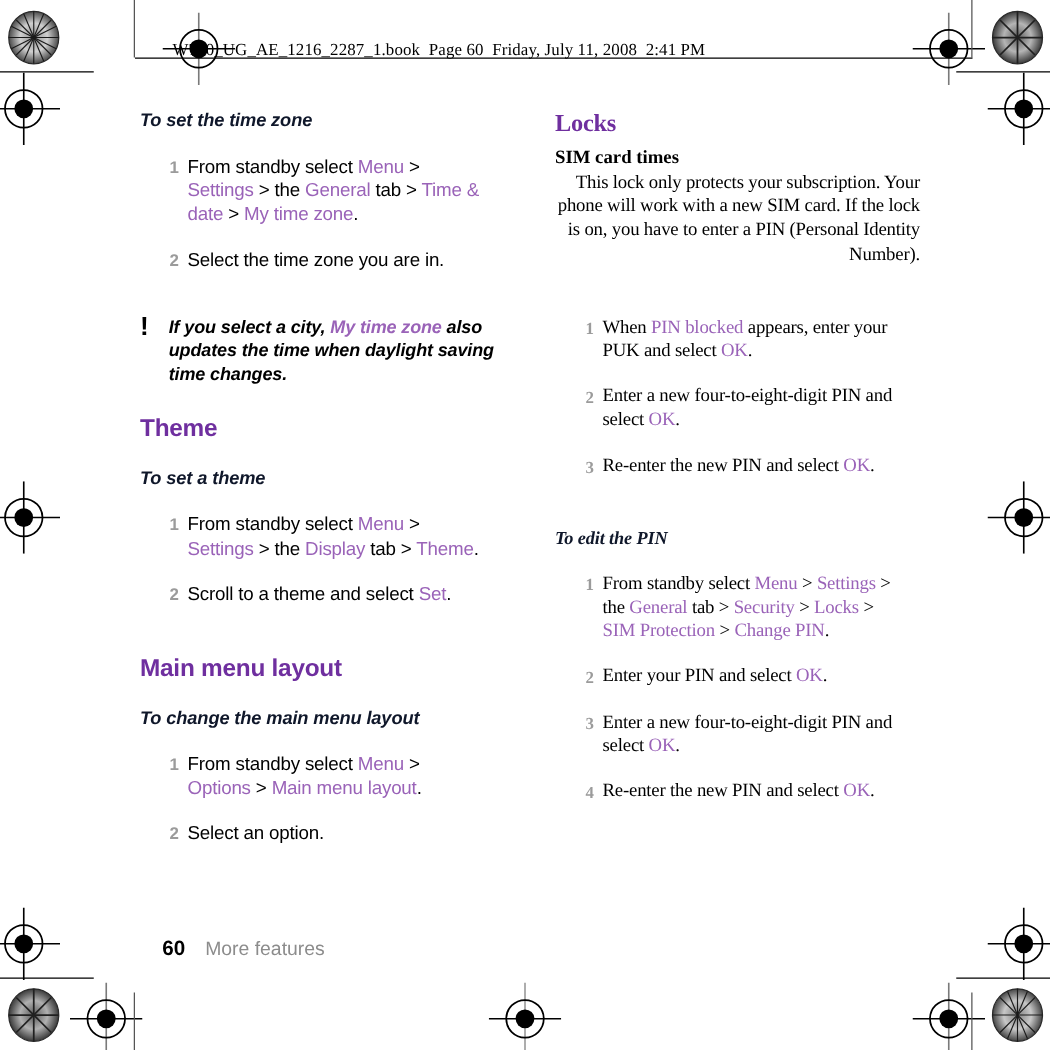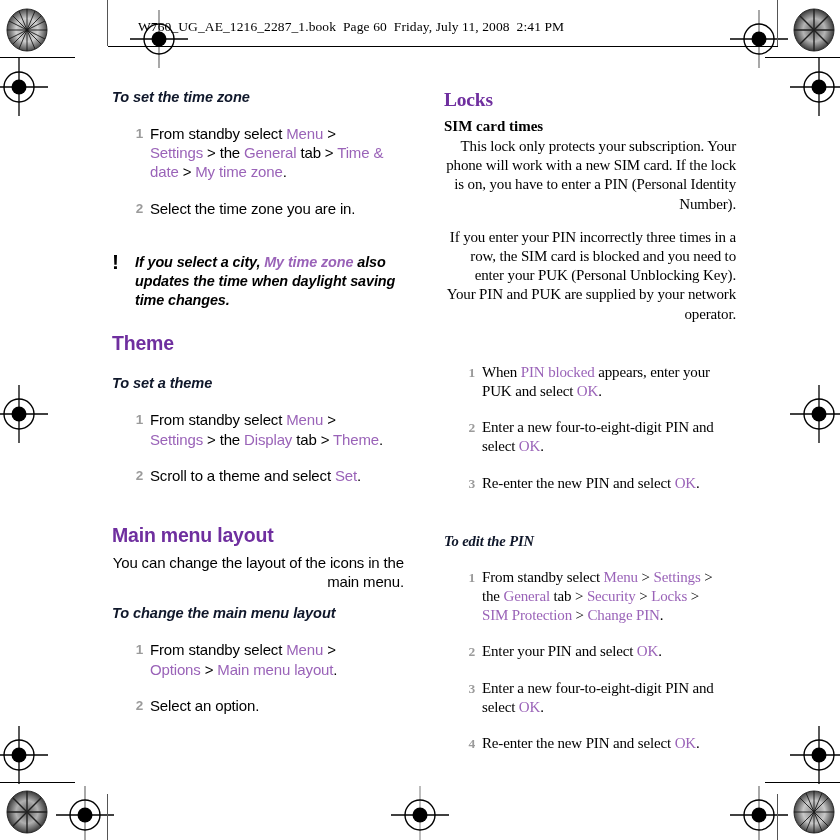--- a/index.html
+++ b/index.html
@@ -18,21 +18,21 @@
   
   .reg { position: absolute; }
   .reg svg { display: block; }
   .rosette { position: absolute; }
   .rosette svg { display: block; }
   .cropline { position: absolute; background: #000; }
 
   
   .header-band {
     position: absolute;
-    left: 0; top: 0;
+    left: 0; top: 13px;
     width: 840px; height: 48px;
   }
   .header-text {
     position: absolute;
     left: 138px;
     top: 19px;
     font-family: "Liberation Serif", serif;
     font-size: 13.5px;
     color: #000;
     white-space: pre;
@@ -378,38 +378,36 @@
 
     <h3 class="task">To set a theme</h3>
     <ol class="steps">
       <li><span><span>From standby select </span><span class="ui">Menu</span><span> &gt; </span><span class="ui">Settings</span><span> &gt; the </span><span class="ui">Display</span><span> tab &gt; </span><span class="ui">Theme</span><span>.</span></span></li>
       <li><span><span>Scroll to a theme and select </span><span class="ui">Set</span><span>.</span></span></li>
     </ol>
 
     <div class="spacer-lg"></div>
 
     <h1 class="sec">Main menu layout</h1>
-    <p class="body"><span>You can change the layout of the icons in the main menu.</span></p>
 
     <div class="spacer-sm"></div>
 
     <h3 class="task">To change the main menu layout</h3>
     <ol class="steps">
       <li><span><span>From standby select </span><span class="ui">Menu</span><span> &gt; </span><span class="ui">Options</span><span> &gt; </span><span class="ui">Main menu layout</span><span>.</span></span></li>
       <li><span><span>Select an option.</span></span></li>
     </ol>
 
   </div>
 
   <div class="col col-right">
 
     <h1 class="sec">Locks</h1>
     <h2 class="sub">SIM card times</h2>
     <p class="body"><span>This lock only protects your subscription. Your phone will work with a new SIM card. If the lock is on, you have to enter a PIN (Personal Identity Number).</span></p>
-    <p class="body"><span>If you enter your PIN incorrectly three times in a row, the SIM card is blocked and you need to enter your PUK (Personal Unblocking Key). Your PIN and PUK are supplied by your network operator.</span></p>
 
     <div class="spacer-lg"></div>
 
     <ol class="steps">
       <li><span><span>When </span><span class="ui">PIN blocked</span><span> appears, enter your PUK and select </span><span class="ui">OK</span><span>.</span></span></li>
       <li><span><span>Enter a new four-to-eight-digit PIN and select </span><span class="ui">OK</span><span>.</span></span></li>
       <li><span><span>Re-enter the new PIN and select </span><span class="ui">OK</span><span>.</span></span></li>
     </ol>
 
     <div class="spacer-lg"></div>
@@ -417,14 +415,17 @@
     <h3 class="task">To edit the PIN</h3>
     <ol class="steps">
       <li><span><span>From standby select </span><span class="ui">Menu</span><span> &gt; </span><span class="ui">Settings</span><span> &gt; the </span><span class="ui">General</span><span> tab &gt; </span><span class="ui">Security</span><span> &gt; </span><span class="ui">Locks</span><span> &gt; </span><span class="ui">SIM Protection</span><span> &gt; </span><span class="ui">Change PIN</span><span>.</span></span></li>
       <li><span><span>Enter your PIN and select </span><span class="ui">OK</span><span>.</span></span></li>
       <li><span><span>Enter a new four-to-eight-digit PIN and select </span><span class="ui">OK</span><span>.</span></span></li>
       <li><span><span>Re-enter the new PIN and select </span><span class="ui">OK</span><span>.</span></span></li>
     </ol>
 
   </div>
 
+  <div class="footer">
+    <span class="pgnum">60</span><span class="pgsec">More features</span>
+  </div>
 
 </div>
 
 </body></html>

